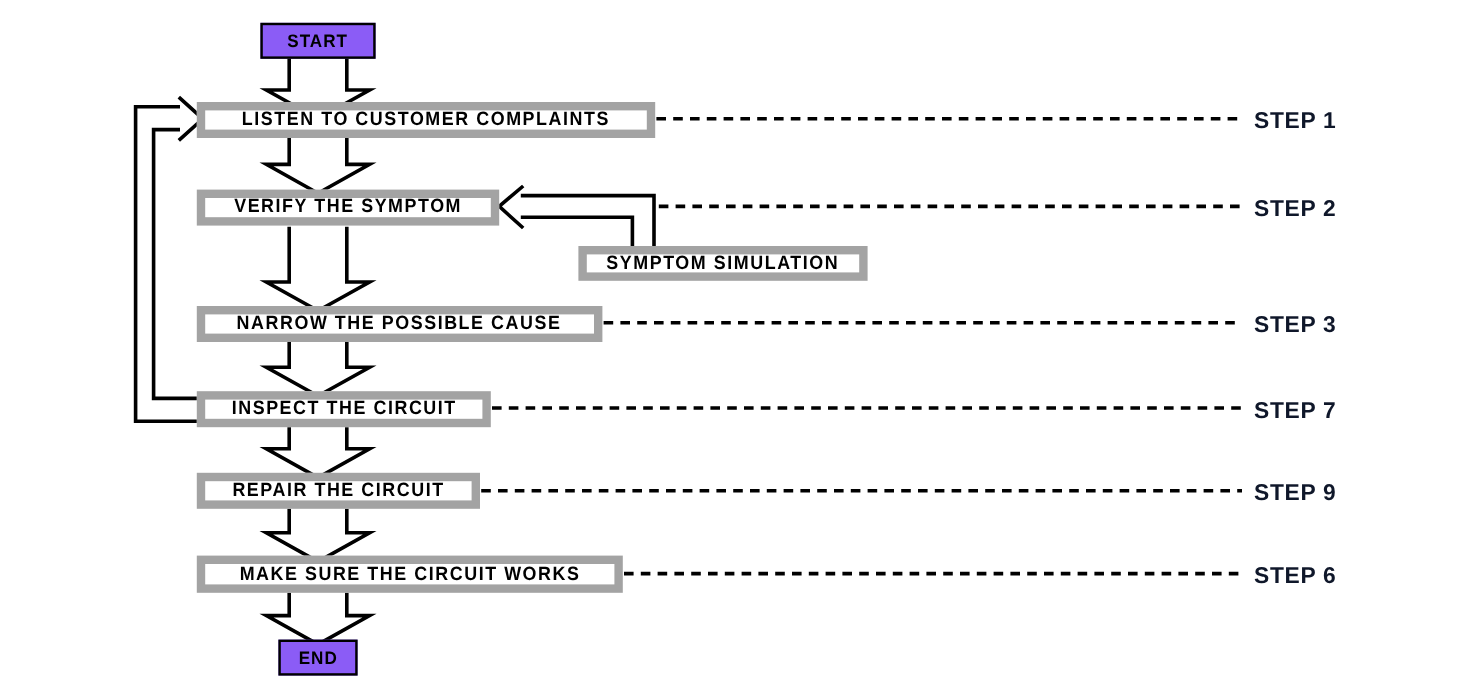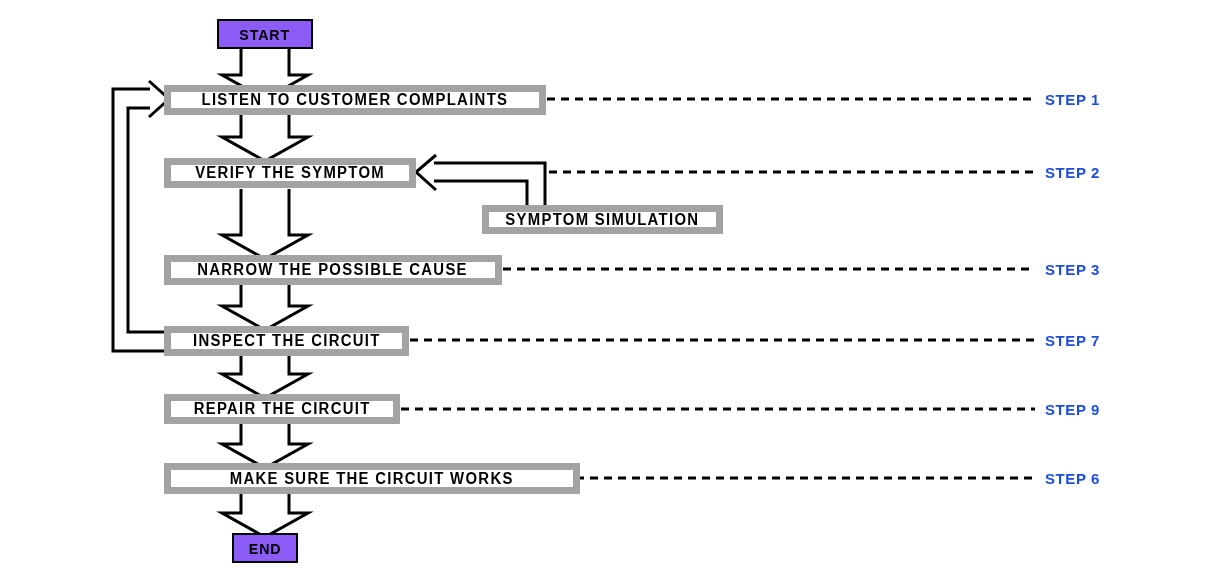--- a/index.html
+++ b/index.html
@@ -61,24 +61,24 @@
     font-weight: 700;
     letter-spacing: 0.9px;
     color: #000000;
     white-space: nowrap;
     line-height: 1;
     transform: scaleX(0.95);
   }
   .step-label {
     position: absolute;
     font-family: "Liberation Sans", sans-serif;
-    font-size: 15px;
+    font-size: 19px;
     font-weight: 700;
     letter-spacing: 0.6px;
-    color: #1d4ed8;
+    color: #0f172a;
     white-space: nowrap;
     line-height: 1;
     z-index: 5;
   }
 </style>
 </head>
 <body>
 
 <div id="stage">
 
@@ -177,21 +177,21 @@
   </div>
 
   <div class="proc-box" style="left:164px; top:326px; width:245px; height:30px;">
     <span class="proc-label">INSPECT THE CIRCUIT</span>
   </div>
 
   <div class="proc-box" style="left:164px; top:394px; width:236px; height:30px;">
     <span class="proc-label">REPAIR THE CIRCUIT</span>
   </div>
 
-  <div class="proc-box" style="left:164px; top:463px; width:416px; height:31px;">
+  <div class="proc-box" style="left:164px; top:463px; width:355px; height:31px;">
     <span class="proc-label">MAKE SURE THE CIRCUIT WORKS</span>
   </div>
 
   <div class="term-box" style="left:232px; top:533px; width:66px; height:30px;">
     <span class="term-label">END</span>
   </div>
 
   <div class="step-label" style="left:1045px; top:92px;">STEP 1</div>
   <div class="step-label" style="left:1045px; top:165px;">STEP 2</div>
   <div class="step-label" style="left:1045px; top:262px;">STEP 3</div>

